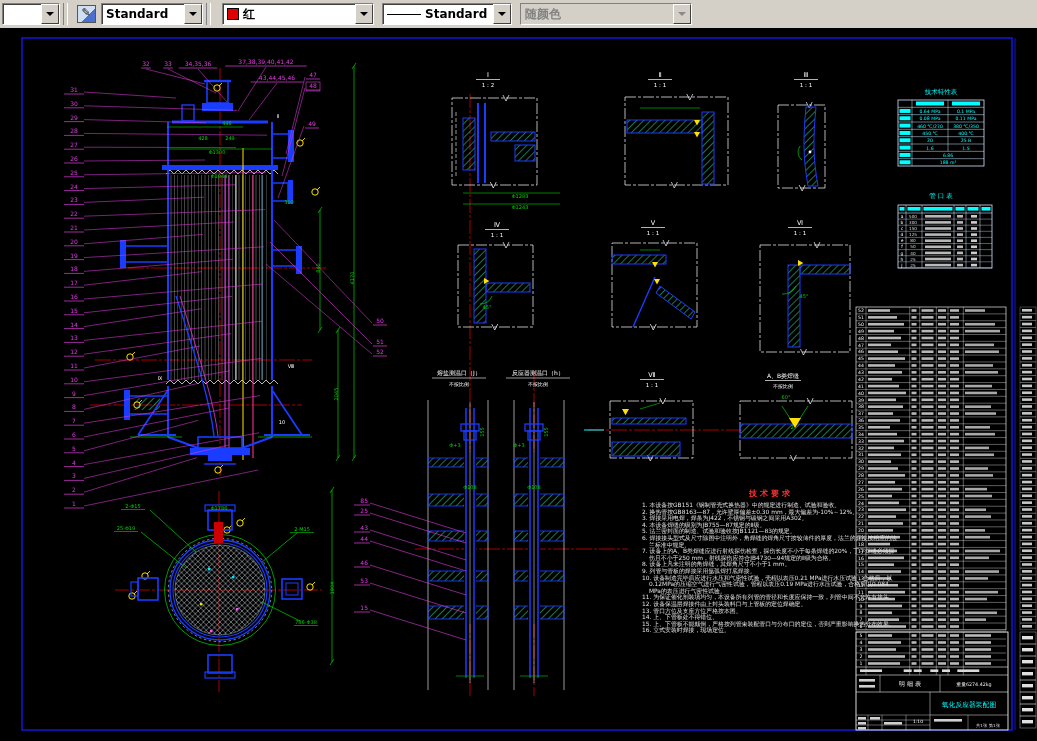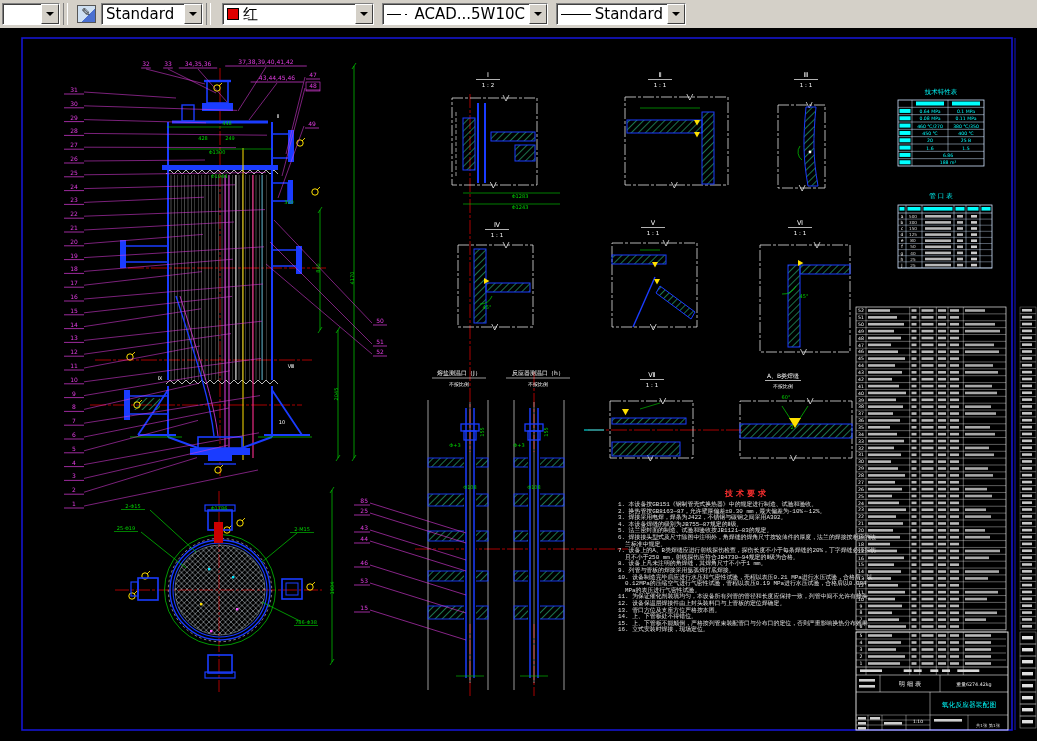--- a/index.html
+++ b/index.html
@@ -1,41 +1,41 @@
 <!DOCTYPE html>
 <html><head>
 <meta charset="utf-8">
 <style>
   html,body{margin:0;padding:0;background:#000;}
   body{width:1037px;height:741px;overflow:hidden;font-family:"DejaVu Sans",sans-serif;}
   
   .toolbar{position:absolute;top:0;left:0;width:1037px;height:28px;background:#d4d0c8;
     border-bottom:1px solid #808080;display:flex;align-items:center;}
   .combo{height:20px;background:#fff;border:1px solid;border-color:#808080 #fff #fff #808080;
-    box-shadow:inset 1px 1px 0 #404040;display:flex;align-items:center;font-size:15px;color:#000;}
+    box-shadow:inset 1px 1px 0 #404040;display:flex;align-items:center;font-size:12px;color:#000;font-weight:bold;}
   .combo .ct{flex:1;padding:0 4px;white-space:nowrap;overflow:hidden;display:flex;align-items:center;gap:4px;}
   .dd{width:16px;height:18px;background:#d4d0c8;border:1px solid;border-color:#fff #404040 #404040 #fff;
     display:flex;align-items:center;justify-content:center;}
   .arr{width:0;height:0;border-left:4px solid transparent;border-right:4px solid transparent;border-top:4px solid #000;}
   .combo.disabled{background:#d4d0c8;color:#828282;box-shadow:none;}
   .combo.disabled .arr{border-top-color:#8a8a8a;}
   .sep{width:3px;height:22px;border-left:1px solid #808080;border-right:1px solid #fff;margin:0 3px;}
   .tbtn{width:24px;height:22px;background:#d4d0c8;border:1px solid #d4d0c8;display:flex;align-items:center;justify-content:center;margin:0 2px;}
   .tsicon{width:17px;height:16px;background:linear-gradient(135deg,#cfe0f2 0 60%,#4a6fd0 60%);border:1px solid #555;
     font-size:11px;line-height:14px;text-align:center;color:#222;}
   .swatch{width:10px;height:10px;background:#e00000;border:1px solid #000;display:inline-block;}
   .ltprev{display:inline-block;width:64px;height:1px;background:
     repeating-linear-gradient(90deg,#000 0 14px,transparent 14px 18px,#000 18px 20px,transparent 20px 24px);}
   .lwprev{display:inline-block;width:34px;height:1px;background:#000;}
   
   .canvas{position:absolute;top:28px;left:0;width:1037px;height:713px;background:#000;}
   .canvas svg{position:absolute;top:0;left:0;}
   .overlay{position:absolute;color:#ddd;}
   
-  .tech{left:618px;top:460px;width:258px;font-family:Liberation Mono, monospace;}
+  .tech{left:642px;top:460px;width:258px;}
   .tech h3{margin:0 0 3px 0;text-align:center;font-size:8px;letter-spacing:3px;color:#ff3030;font-weight:bold;}
   .tech p{margin:0;font-size:5.9px;line-height:6.6px;color:#e2e2e2;text-indent:-7px;padding-left:7px;}
 </style>
 </head>
 <body>
 
 <div class="toolbar">
   <div class="combo" style="width:56px;margin-left:2px">
     <span class="ct"></span>
     <span class="dd">
@@ -55,34 +55,31 @@
   <div class="sep"></div>
   <div class="combo" style="width:150px;margin-left:8px">
     <span class="ct">
       <span class="swatch"></span>
       <span>红</span>
     </span>
     <span class="dd">
         <span class="arr"></span>
       </span>
   </div>
-  <div class="combo" style="width:164px;margin-left:8px">
+  <div class="combo" style="width:128px;margin-left:8px">
     <span class="ct">
-      <span class="ltprev"></span>
-      <span>ACAD...5W10C</span>
+      <span class="lwprev"></span>
+      <span>Standard</span>
     </span>
     <span class="dd">
         <span class="arr"></span>
       </span>
   </div>
-  <div class="combo" style="width:128px;margin-left:8px">
-    <span class="ct">
-      <span class="lwprev"></span>
-      <span>Standard</span>
-    </span>
+  <div class="combo disabled" style="width:170px;margin-left:8px">
+    <span class="ct">随颜色</span>
     <span class="dd">
         <span class="arr"></span>
       </span>
   </div>
 </div>
 
 <div class="canvas">
   <svg id="cad" width="1037" height="713" viewBox="0 0 1037 713">
     <defs>
       <pattern id="gh" width="5" height="5" patternUnits="userSpaceOnUse" patternTransform="rotate(45)">

